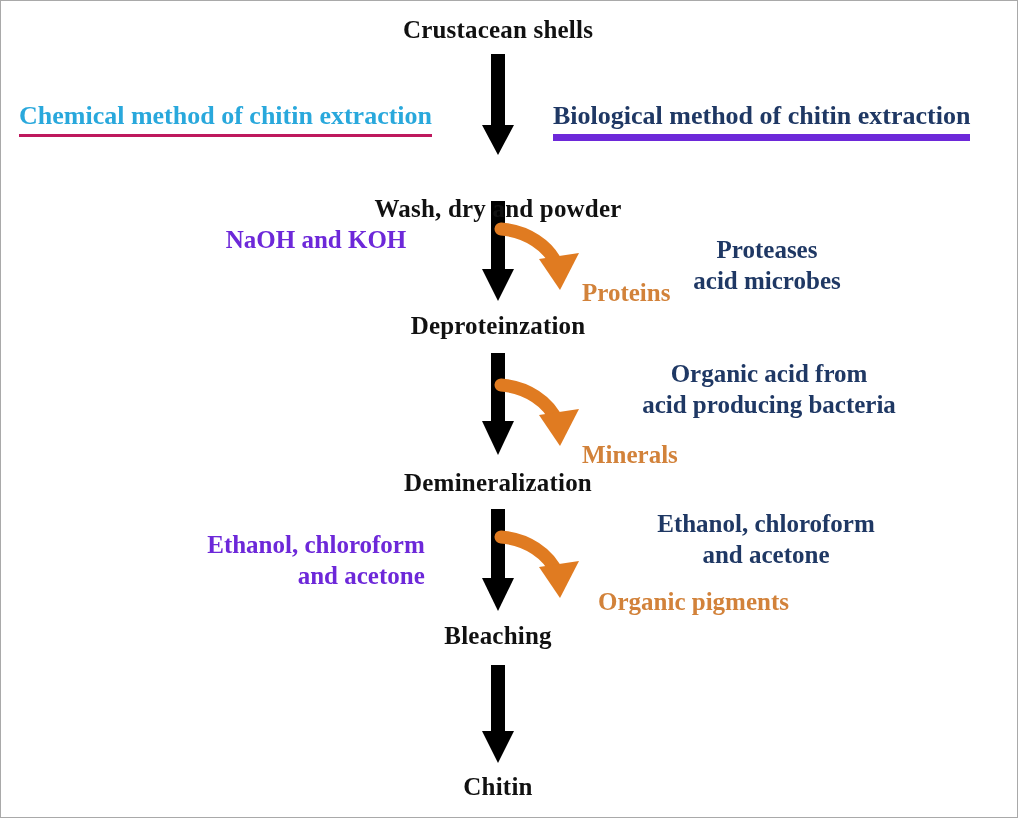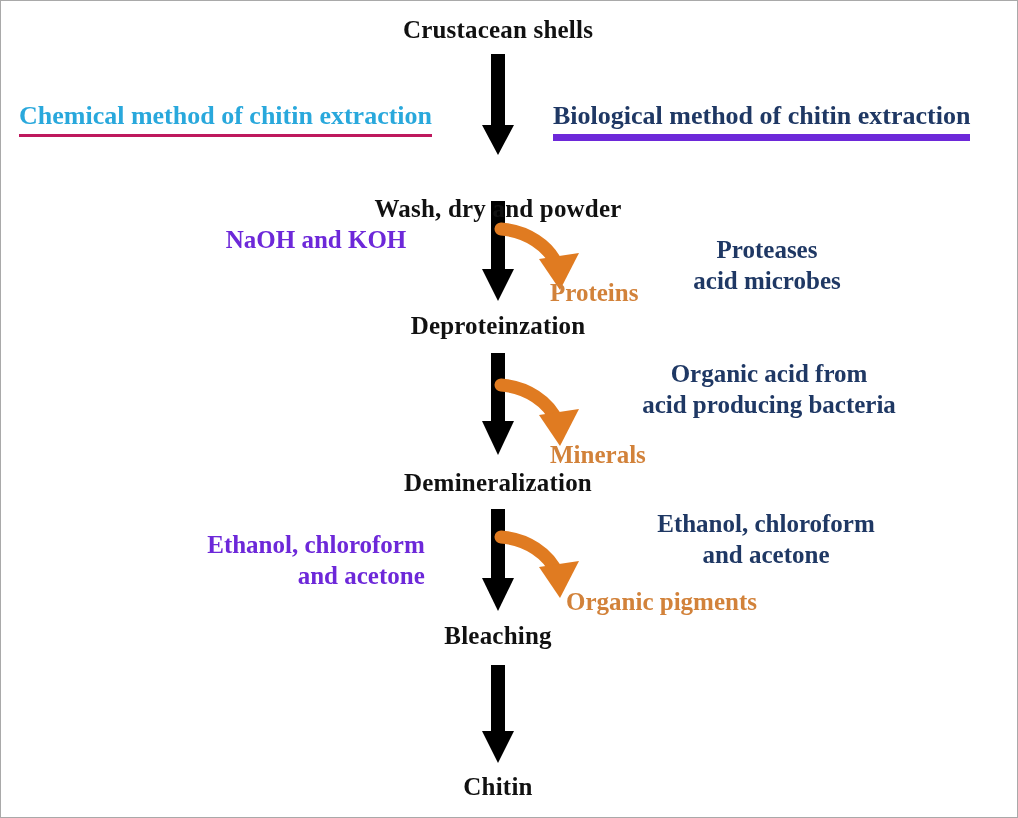--- a/index.html
+++ b/index.html
@@ -48,20 +48,21 @@
     text-align: center;
     transform: translateX(-50%);
     line-height: 1.22;
   }
   
   .byproduct {
     color: #d2823a;
     font-size: 25px;
     text-align: left;
     white-space: nowrap;
+    margin-left: 32px;
   }
   
   .method-head {
     position: absolute;
     font-weight: bold;
     font-size: 26px;
     white-space: nowrap;
     padding-bottom: 3px;
   }
   .method-head.chemical {

